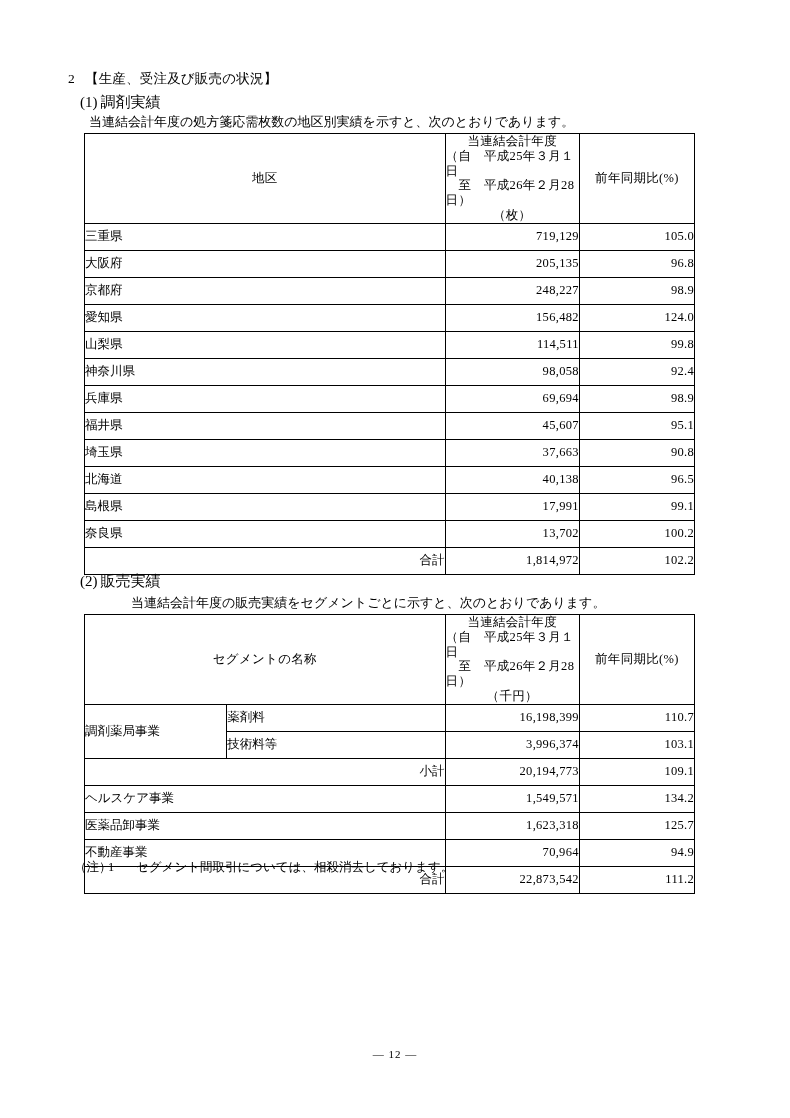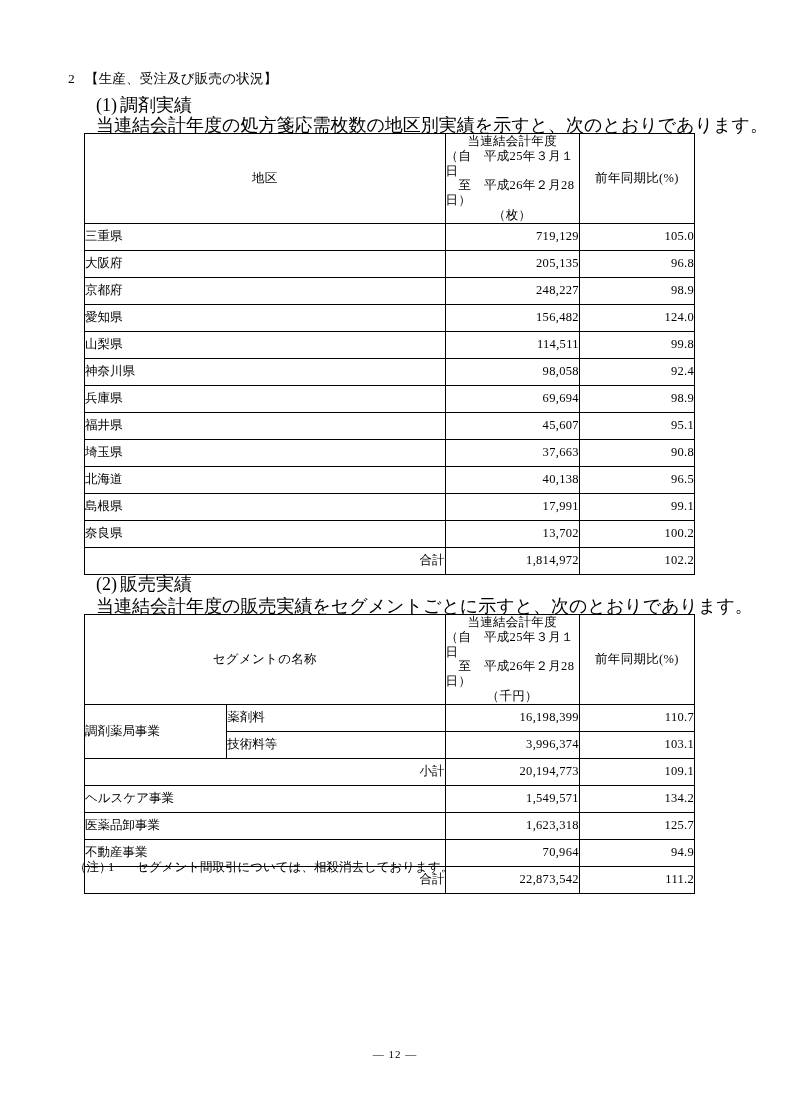--- a/index.html
+++ b/index.html
@@ -30,37 +30,37 @@
     left: 68px;
     top: 70px;
     font-size: 13.5px;
     letter-spacing: 0.2px;
     white-space: nowrap;
   }
   .sec-title .num { margin-right: 10px; }
 
   .sub-title {
     position: absolute;
-    left: 96px;
-    font-size: 18px;
+    left: 80px;
+    font-size: 15px;
     white-space: nowrap;
   }
   .sub-title .pnum { margin-right: 3px; }
 
   .lead {
     position: absolute;
-    left: 96px;
-    font-size: 18px;
+    left: 89px;
+    font-size: 13px;
     white-space: nowrap;
   }
 
   #subtitle1 { top: 93px; }
   #lead1     { top: 113px; }
   #subtitle2 { top: 572px; }
-  #lead2     { top: 594px; }
+  #lead2     { top: 594px; margin-left: 42px; }
 
   
   table.doc-table {
     position: absolute;
     border-collapse: collapse;
     table-layout: fixed;
     font-size: 12.5px;
     background: #fff;
   }
   table.doc-table td,

